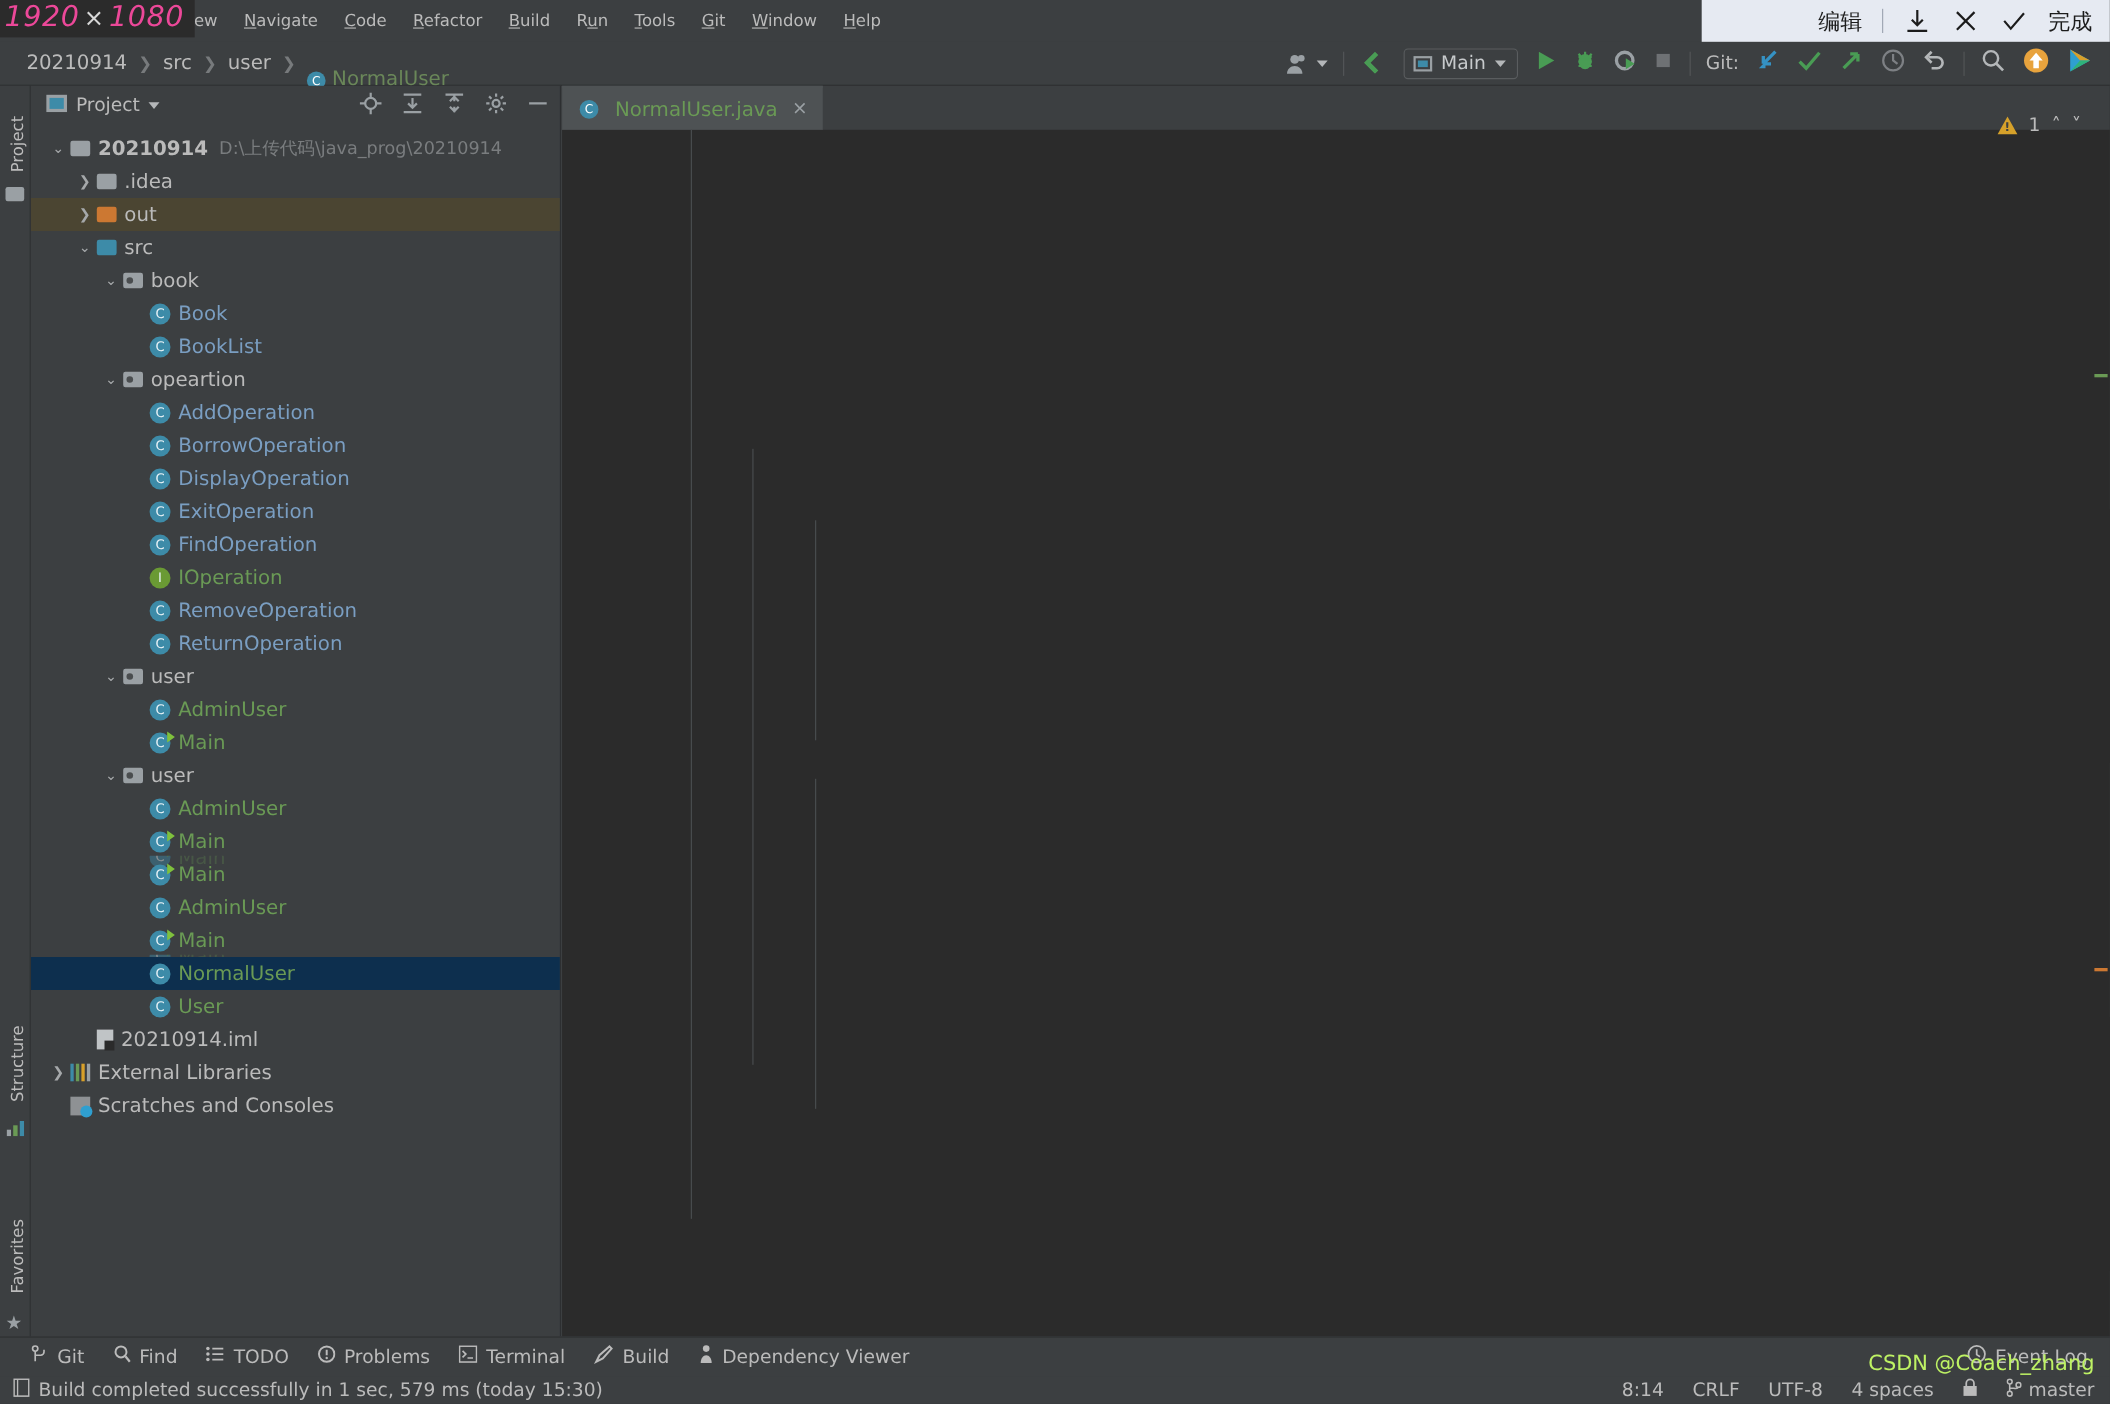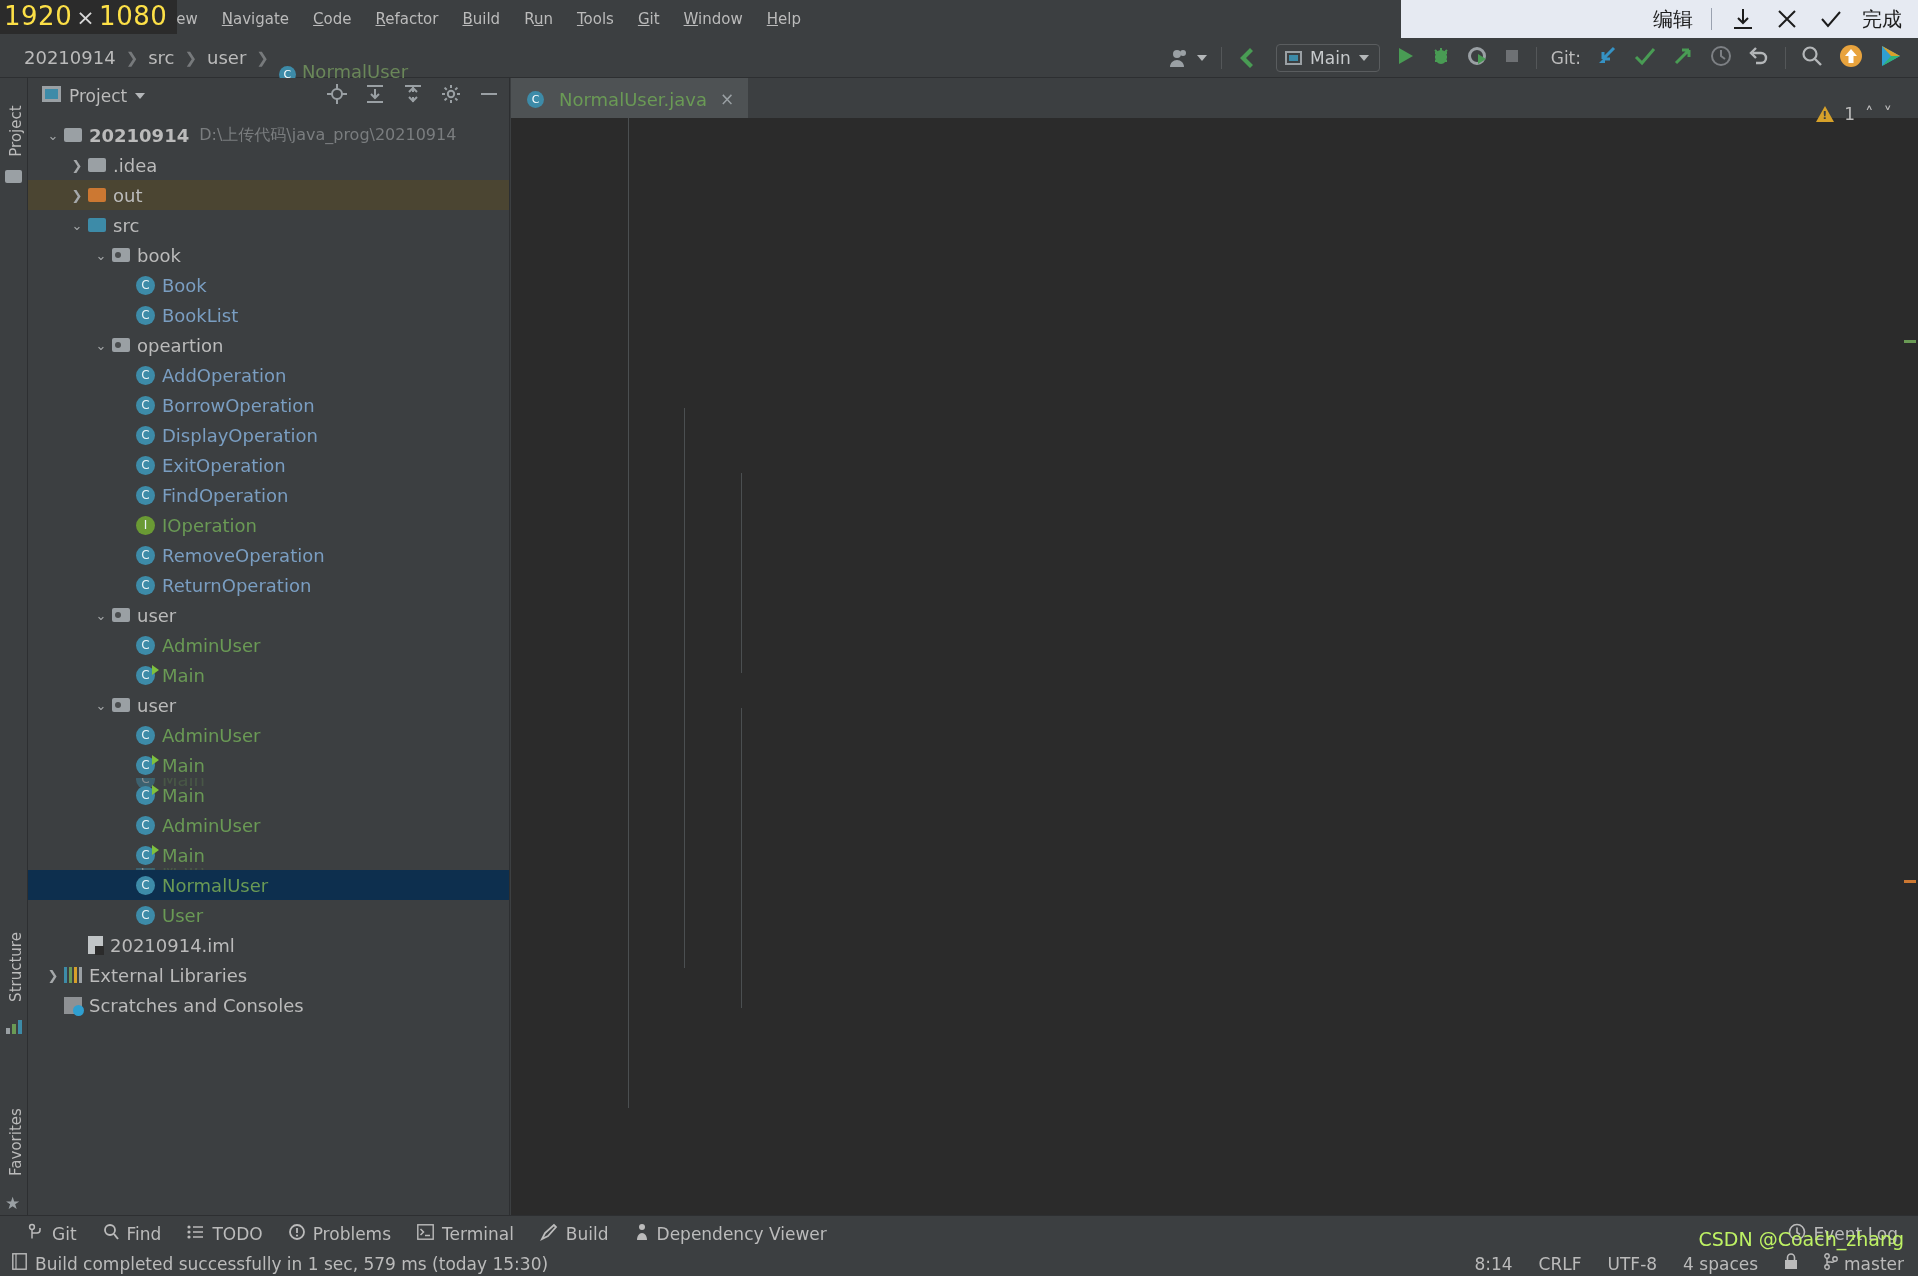--- a/index.html
+++ b/index.html
@@ -10,25 +10,25 @@
   .row { display:flex; align-items:center; }
 
   
   #size-badge {
     position:absolute; left:0; top:0; z-index:60;
     background:#2b2b2b; color:#fff; font-size:26px;
     padding:1px 10px 3px 4px; letter-spacing:.5px;
     font-family:"DejaVu Sans", sans-serif;
   }
   #size-badge .x { color:#d8d8d8; font-size:22px; padding:0 4px; }
-  #size-badge .num2 { color:#fde047; }
+  #size-badge .num2 { color:#ec4899;font-style:italic; }
 
   
   #shot-tools {
-    position:absolute; right:0; top:0; width:517px; height:38px; z-index:60;
+    position:absolute; right:0; top:0; width:371px; height:38px; z-index:60;
     background:#e6eaf2; display:flex; align-items:center; justify-content:flex-end;
     padding-right:16px; gap:18px; color:#1c1c1c; font-size:20px;
   }
   #shot-tools .sep { width:1px; height:22px; background:#9aa2b0; }
   #shot-tools .ic { width:26px; height:26px; display:block; }
 
   
   #menubar { position:absolute; left:0; top:0; width:1918px; height:38px;
     background:#3c3f41; display:flex; align-items:center; padding-left:8px; gap:0; z-index:10; }
   #menubar .logo { width:24px;height:24px;margin:0 10px 0 6px; background:#3c3f41;

